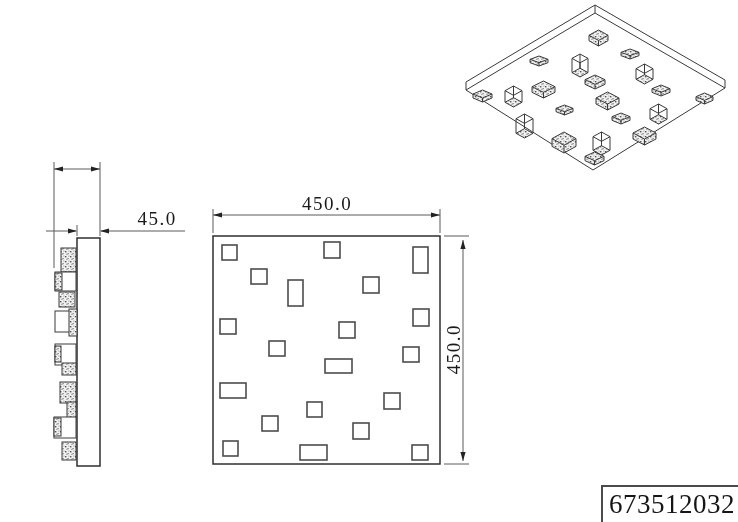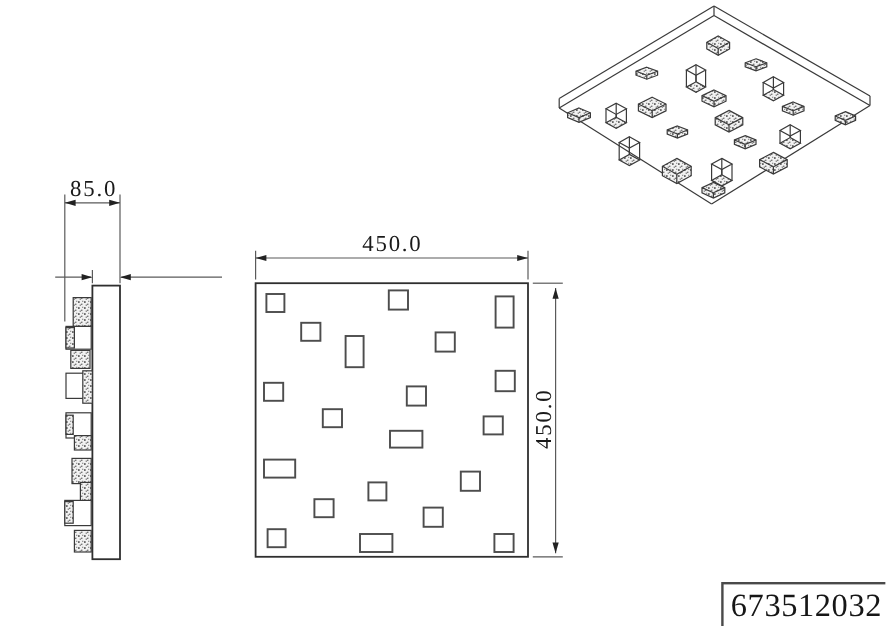--- a/index.html
+++ b/index.html
@@ -210,21 +210,21 @@
         <polygon points="440,215 431,212.4 431,217.6" class="arrow"></polygon>
         <polygon points="463,240 460.4,249 465.6,249" class="arrow"></polygon>
         <polygon points="463,461 460.4,452 465.6,452" class="arrow"></polygon>
         <polygon points="54,169 63,166.4 63,171.6" class="arrow"></polygon>
         <polygon points="100,169 91,166.4 91,171.6" class="arrow"></polygon>
         <polygon points="77,231 68,228.4 68,233.6" class="arrow"></polygon>
         <polygon points="100,231 109,228.4 109,233.6" class="arrow"></polygon>
       </g>
   </svg>
 
-  <div class="dim-text" id="t-85">85.0</div>
+  <div class="dim-text" id="t-45">45.0</div>
   <div class="dim-text" id="t-450-top">450.0</div>
   <div class="dim-text" id="t-450-right">450.0</div>
 
   <div class="partbox">
     <span>673512032</span>
   </div>
 
 </div>
 
 </body></html>

